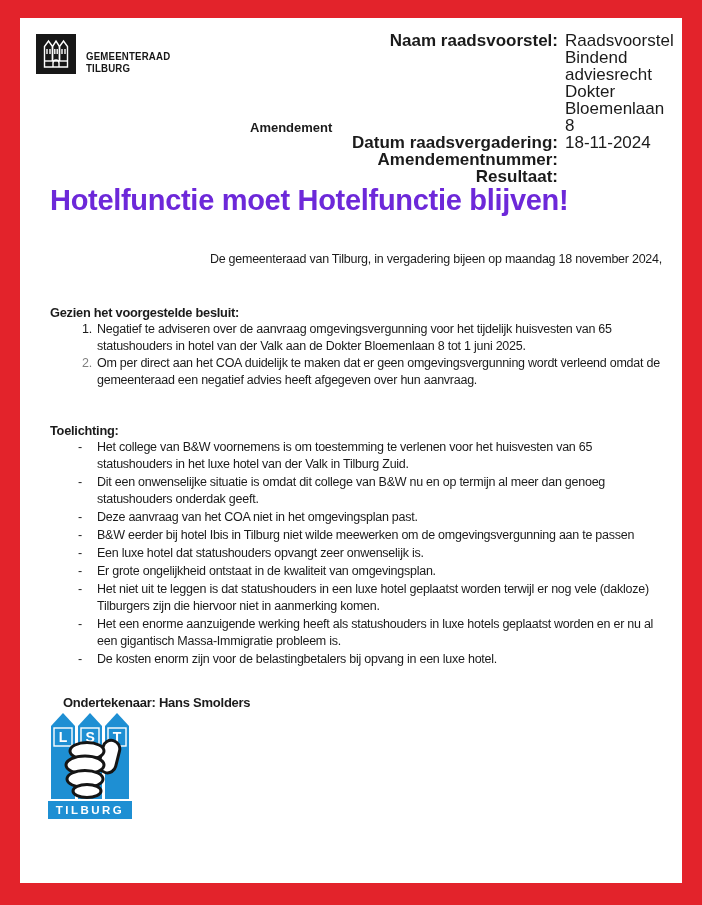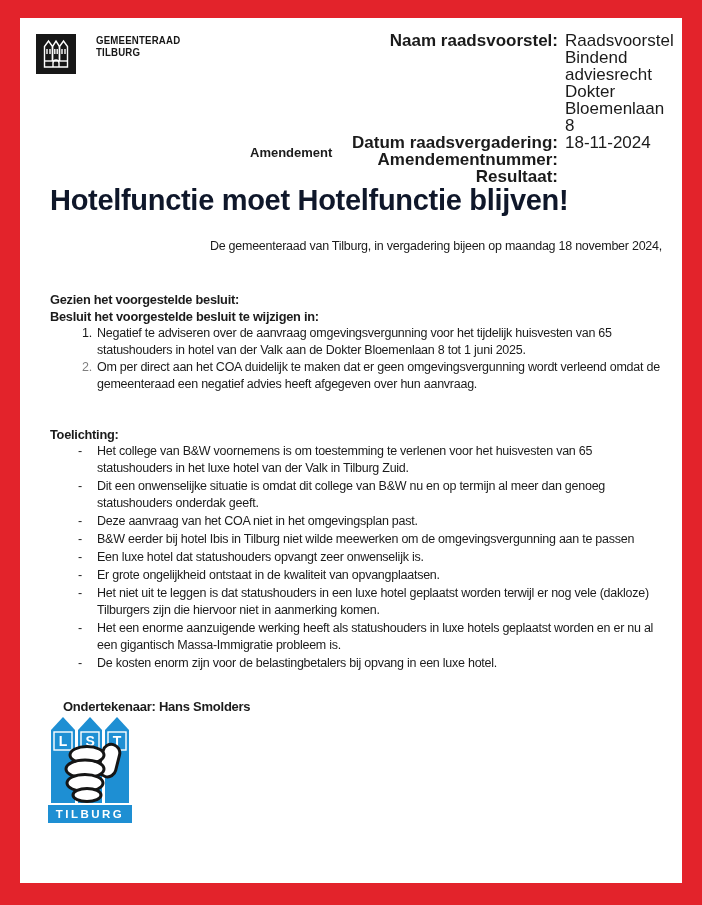--- a/index.html
+++ b/index.html
@@ -9,48 +9,48 @@
     background:#E3232B; overflow:hidden;
     font-family:"Liberation Sans", sans-serif;
     -webkit-font-smoothing:antialiased;
   }
   .page {
     position:absolute; left:20px; top:18px; right:20px; bottom:22px;
     background:#ffffff; color:#1b1b1b;
   }
 
   
-  .brand { position:absolute; left:16px; top:16px; display:flex; align-items:flex-start; gap:20px; }
+  .brand { position:absolute; left:16px; top:16px; display:flex; align-items:flex-end; gap:10px; }
   .brand-square { width:40px; height:40px; background:#171717; flex:0 0 auto; }
   .brand-name {
     font-weight:bold; font-size:10.5px; line-height:12px; letter-spacing:.2px;
     color:#171717; transform:scaleX(.92); transform-origin:left center; white-space:nowrap;
   }
 
   
   .fields {
     position:absolute; top:14px; right:13px;
     display:grid; grid-template-columns:auto 104px; column-gap:7px;
     font-size:17px; line-height:17px;
   }
   .fields .flabel { font-weight:bold; text-align:right; white-space:nowrap; }
   .fields .fvalue { }
   .fields .fvalue.boldval { font-weight:normal; }
 
   
-  .doctype { position:absolute; left:230px; top:127px; font-size:13px; font-weight:bold; }
+  .doctype { position:absolute; left:230px; top:102px; font-size:13px; font-weight:bold; }
 
   
   .content {
     position:absolute; left:30px; right:20px; top:166px;
     font-size:12.5px; line-height:17px; letter-spacing:-.25px;
   }
   .title {
-    margin:0 0 21px; font-size:29px; line-height:33px; font-weight:bold;
-    letter-spacing:-.3px; color:#0f172a;
+    margin:0 0 34px; font-size:29px; line-height:33px; font-weight:bold;
+    letter-spacing:-.3px; color:#6d28d9;
   }
   .intro { margin:0 0 36px;text-align:right; }
   .sec-heading { margin:0; font-size:12.8px; font-weight:bold; }
   .sec-body { margin:0 0 17px; }
 
   ol.besluit-list, ul.toelichting-list { list-style:none; margin:0; padding:0; }
   ol.besluit-list { margin-bottom:33px; }
   ol.besluit-list li { display:flex; }
   .li-num { flex:0 0 47px; box-sizing:border-box; padding-left:32px; }
   .li-num.grey { color:#7F7F7F; }
@@ -107,21 +107,20 @@
 
     <div class="doctype">Amendement</div>
 
     <div class="content">
       <h1 class="title">Hotelfunctie moet Hotelfunctie blijven!</h1>
 
       <p class="intro">De gemeenteraad van Tilburg, in vergadering bijeen op maandag 18 november 2024,</p>
 
       <h3 class="sec-heading">Gezien het voorgestelde besluit:</h3>
 
-      <h3 class="sec-heading">Besluit het voorgestelde besluit te wijzigen in:</h3>
       <ol class="besluit-list">
         <li>
           <span class="li-num">1.</span>
           <span class="li-text">Negatief te adviseren over de aanvraag omgevingsvergunning voor het tijdelijk huisvesten van 65 statushouders in hotel van der Valk aan de Dokter Bloemenlaan 8 tot 1 juni 2025.</span>
         </li>
         <li>
           <span class="li-num grey">2.</span>
           <span class="li-text">Om per direct aan het COA duidelijk te maken dat er geen omgevingsvergunning wordt verleend omdat de gemeenteraad een negatief advies heeft afgegeven over hun aanvraag.</span>
         </li>
       </ol>
@@ -143,21 +142,21 @@
         <li>
           <span class="li-dash">-</span>
           <span class="li-text">B&amp;W eerder bij hotel Ibis in Tilburg niet wilde meewerken om de omgevingsvergunning aan te passen</span>
         </li>
         <li>
           <span class="li-dash">-</span>
           <span class="li-text">Een luxe hotel dat statushouders opvangt zeer onwenselijk is.</span>
         </li>
         <li>
           <span class="li-dash">-</span>
-          <span class="li-text">Er grote ongelijkheid ontstaat in de kwaliteit van opvangplaatsen.</span>
+          <span class="li-text">Er grote ongelijkheid ontstaat in de kwaliteit van omgevingsplan.</span>
         </li>
         <li>
           <span class="li-dash">-</span>
           <span class="li-text">Het niet uit te leggen is dat statushouders in een luxe hotel geplaatst worden terwijl er nog vele (dakloze) Tilburgers zijn die hiervoor niet in aanmerking komen.</span>
         </li>
         <li>
           <span class="li-dash">-</span>
           <span class="li-text">Het een enorme aanzuigende werking heeft als statushouders in luxe hotels geplaatst worden en er nu al een gigantisch Massa-Immigratie probleem is.</span>
         </li>
         <li>

